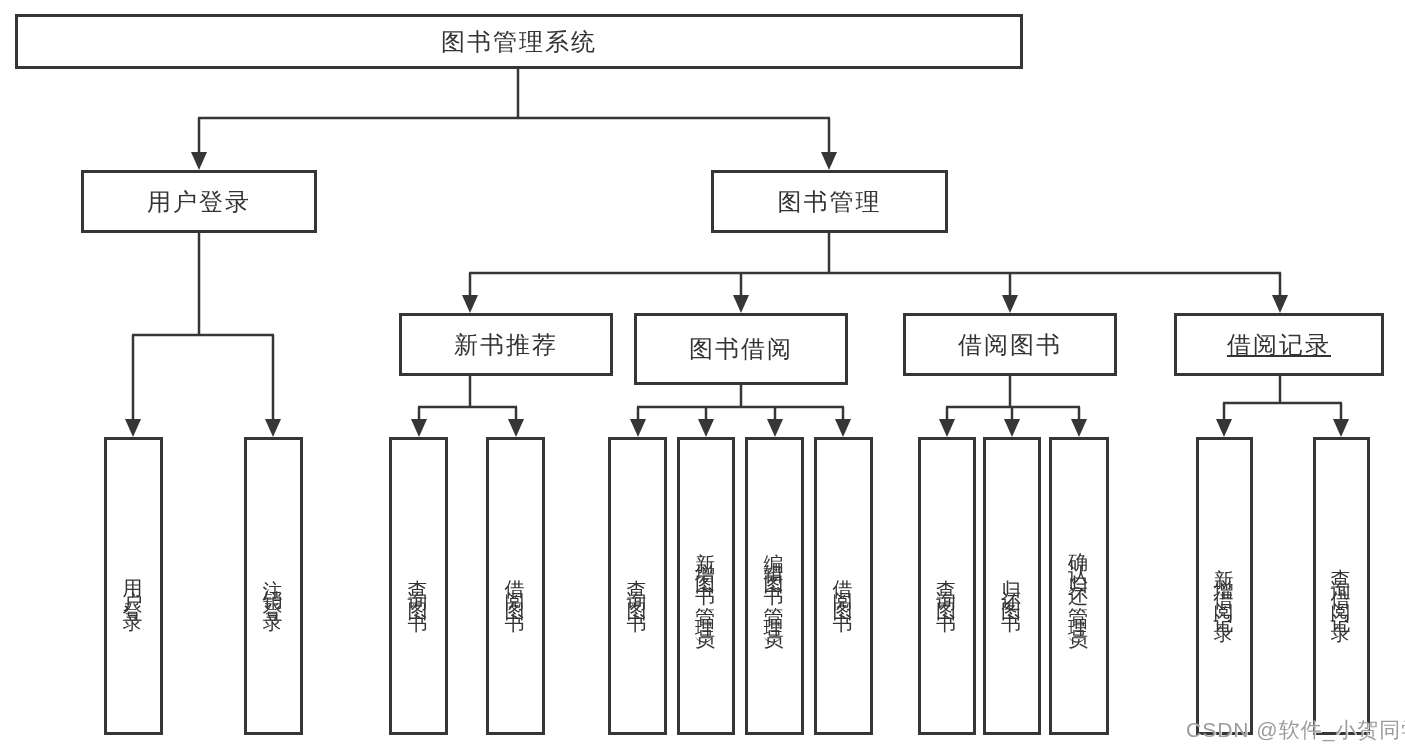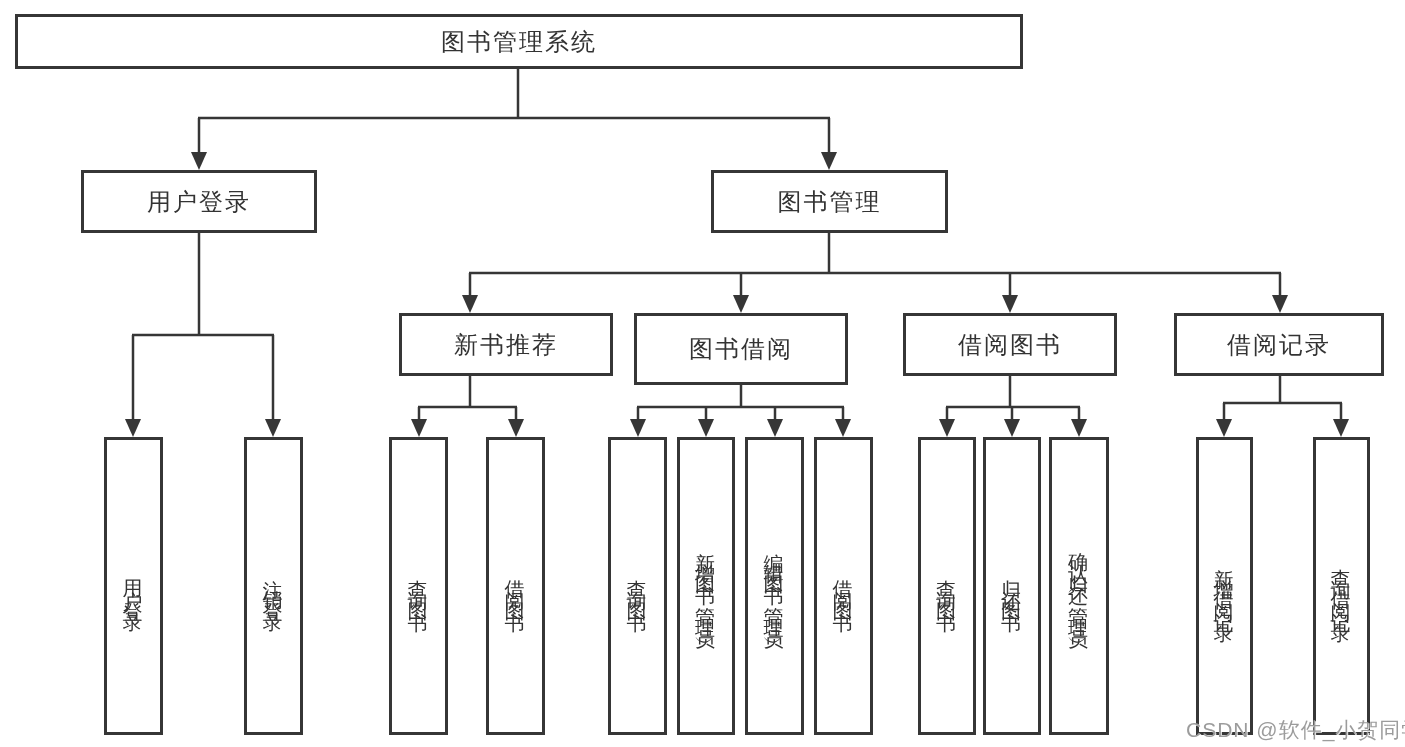--- a/index.html
+++ b/index.html
@@ -34,21 +34,21 @@
     white-space:nowrap;
     color:#333333;
   }
   
   .n-root{left:15px;top:14px;width:1008px;height:55px;}
   .n-login{left:81px;top:170px;width:236px;height:63px;}
   .n-mgmt{left:711px;top:170px;width:237px;height:63px;font-family:Liberation Serif, serif;}
   .n-newbook{left:359px;top:313px;width:214px;height:63px;margin-left:40px;}
   .n-bookborrow{left:634px;top:313px;width:214px;height:72px;}
   .n-curborrow{left:903px;top:313px;width:214px;height:63px;}
-  .n-records{left:1174px;top:313px;width:210px;height:63px;}
+  .n-records{left:1174px;top:313px;width:210px;height:63px;text-decoration:underline;}
   .leaf{top:437px;height:298px;}
   .n-a1{left:104px;width:59px;}
   .n-a2{left:244px;width:59px;}
   .n-b1{left:389px;width:59px;}
   .n-b2{left:486px;width:59px;}
   .n-c1{left:608px;width:59px;}
   .n-c2{left:677px;width:58px;}
   .n-c3{left:745px;width:59px;}
   .n-c4{left:814px;width:59px;}
   .n-d1{left:918px;width:58px;}

